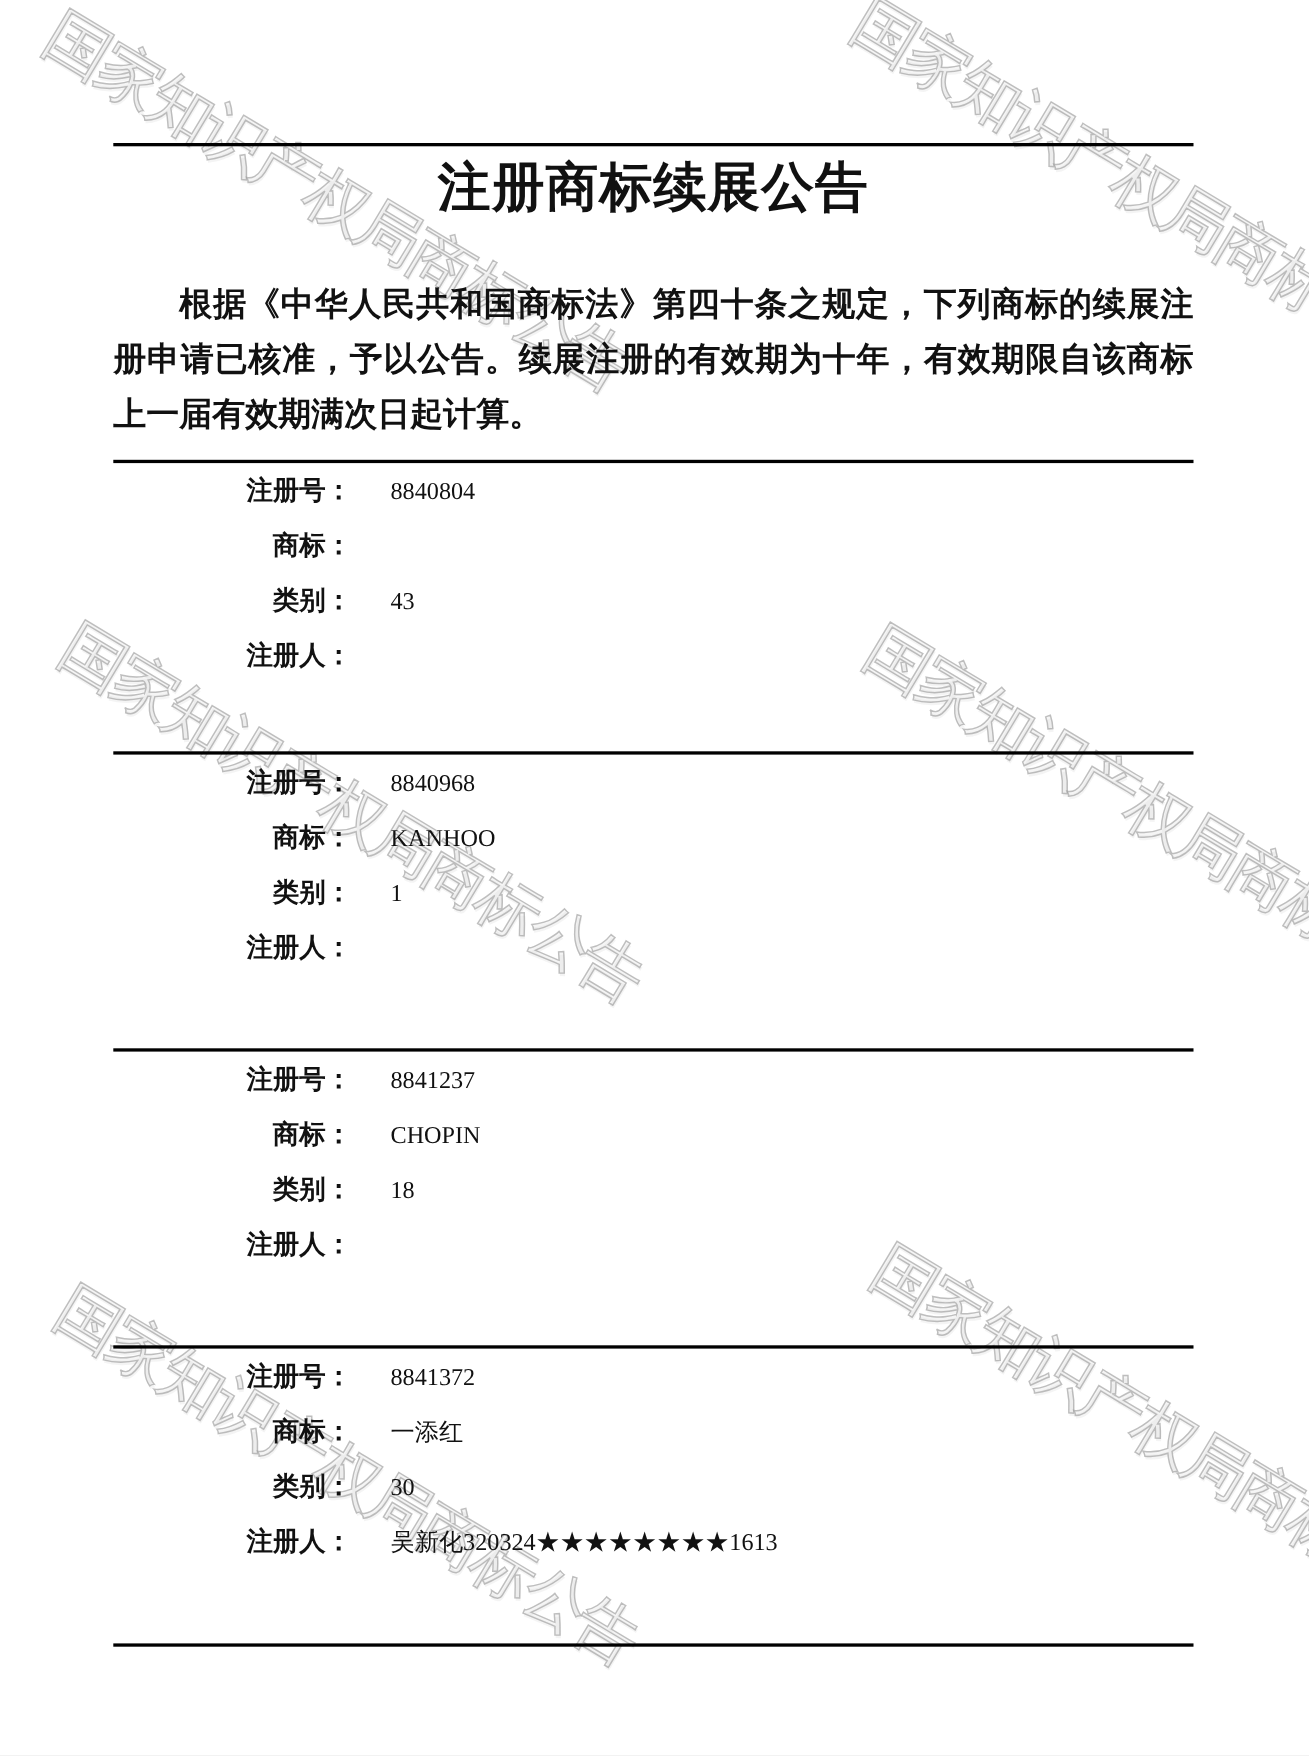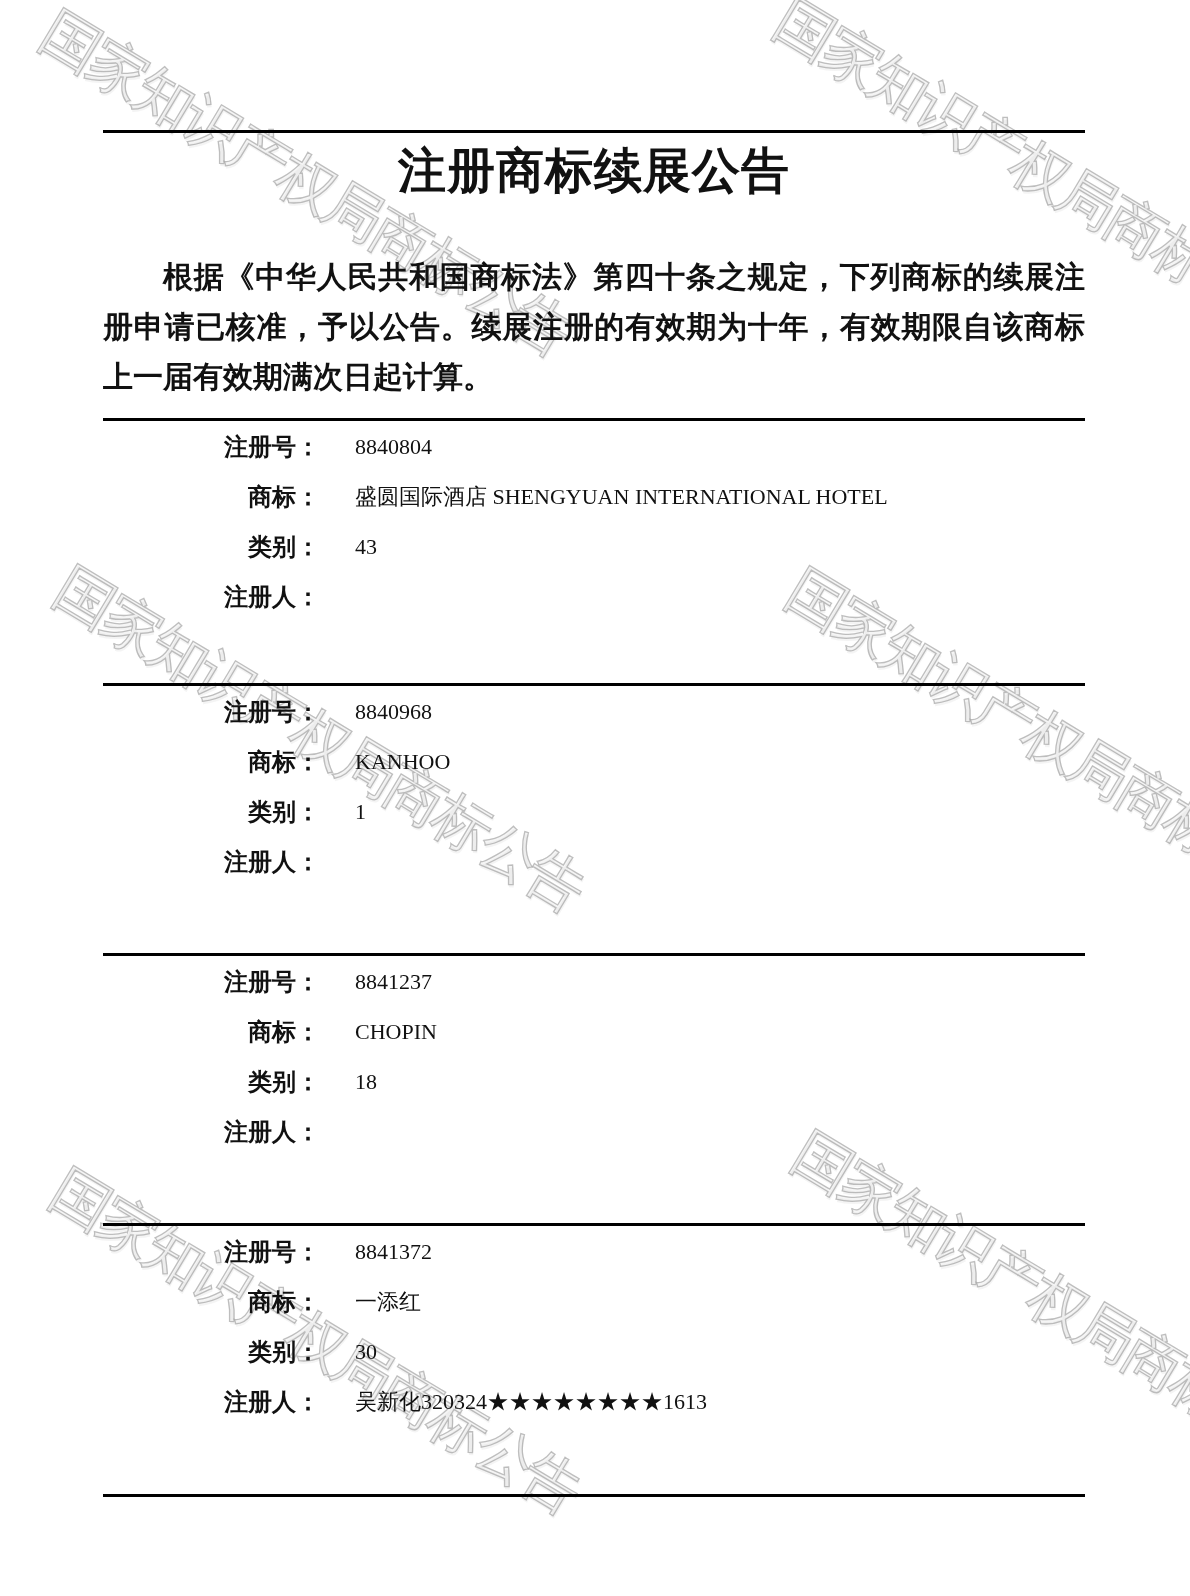--- a/index.html
+++ b/index.html
@@ -98,21 +98,20 @@
     <div class="intro">根据《中华人民共和国商标法》第四十条之规定，下列商标的续展注册申请已核准，予以公告。续展注册的有效期为十年，有效期限自该商标上一届有效期满次日起计算。</div>
 
     <section class="entry e1">
       <div class="sep"></div>
       <div class="row r1">
         <span class="lbl">注册号：</span>
         <span class="val">8840804</span>
       </div>
       <div class="row r2">
         <span class="lbl">商标：</span>
-        <span class="val">盛圆国际酒店 SHENGYUAN INTERNATIONAL HOTEL</span>
       </div>
       <div class="row r3">
         <span class="lbl">类别：</span>
         <span class="val">43</span>
       </div>
       <div class="row r4">
         <span class="lbl">注册人：</span>
       </div>
     </section>
 

